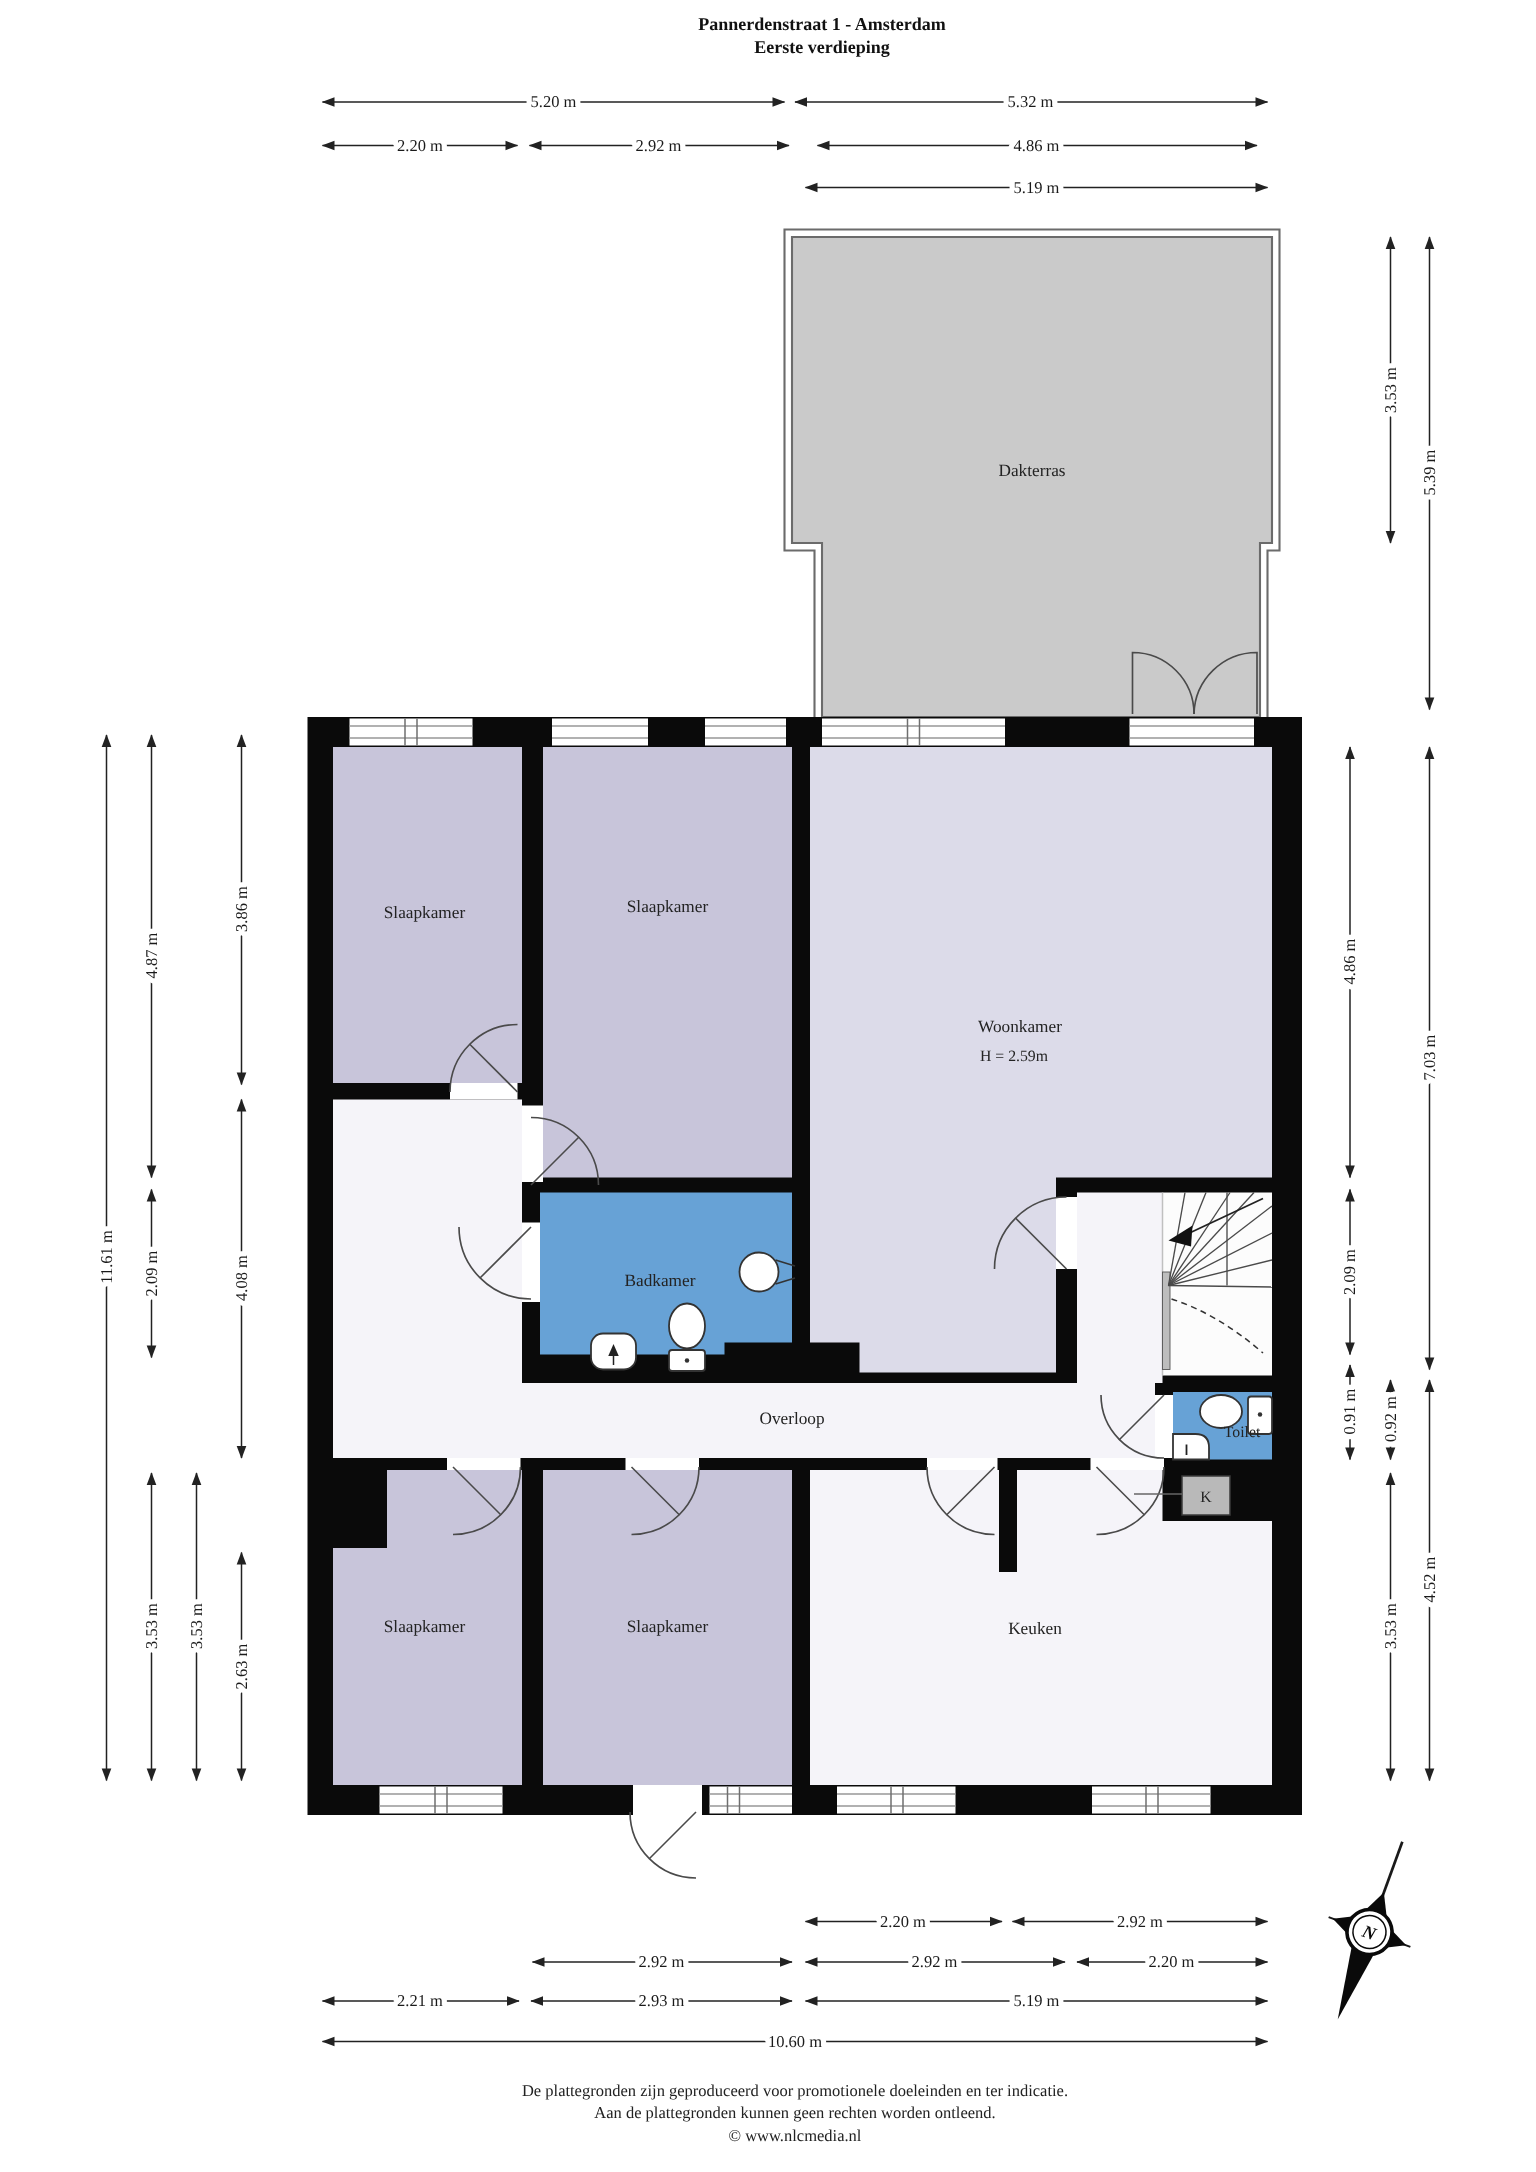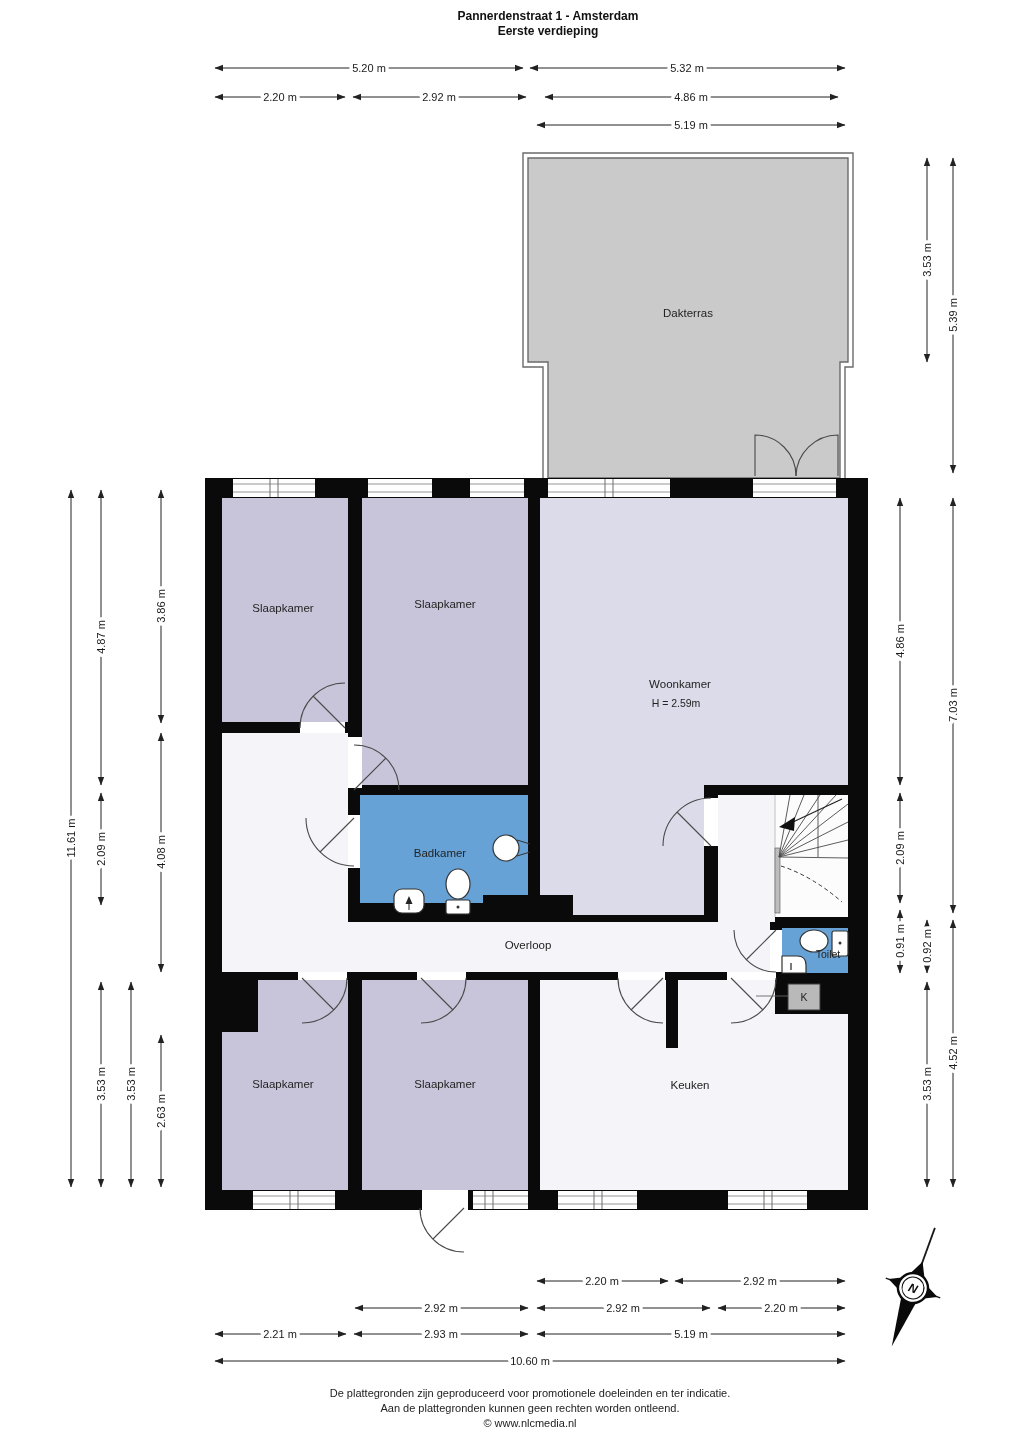--- a/index.html
+++ b/index.html
@@ -1,17 +1,17 @@
 <!DOCTYPE html>
 <html><head>
 <meta charset="utf-8">
 <style>
   html,body{margin:0;padding:0;background:#ffffff;}
   .page{position:relative;width:1024px;height:1448px;background:#fff;overflow:hidden;
-        font-family:Liberation Sans, sans-serif;}
+        font-family:Liberation Serif, serif;}
   svg{display:block;}
   .wall{fill:#0a0a0a;}
   .room-bed{fill:#c8c5da;}
   .room-living{fill:#dcdbe9;}
   .room-wet{fill:#67a2d6;}
   .room-floor{fill:#f5f4f9;}
   .room-stairs{fill:#fcfcfc;}
   .terrace{fill:#cacaca;stroke:#6b6b6b;stroke-width:1.4;}
   .terrace-outer{fill:none;stroke:#6b6b6b;stroke-width:1.4;}
   .gap{fill:#ffffff;}

